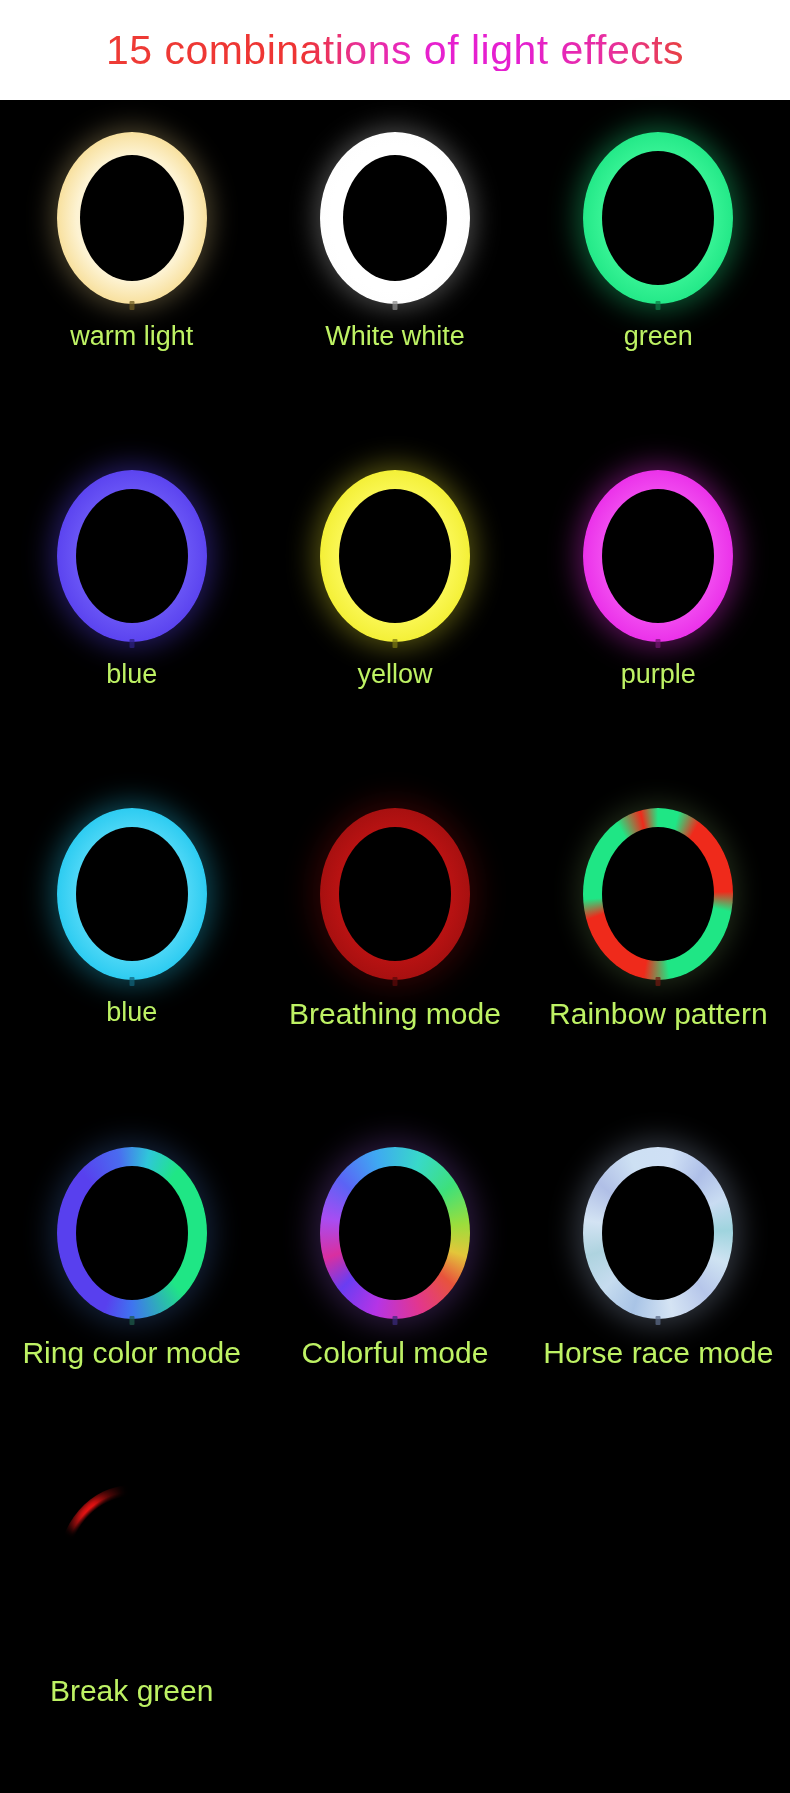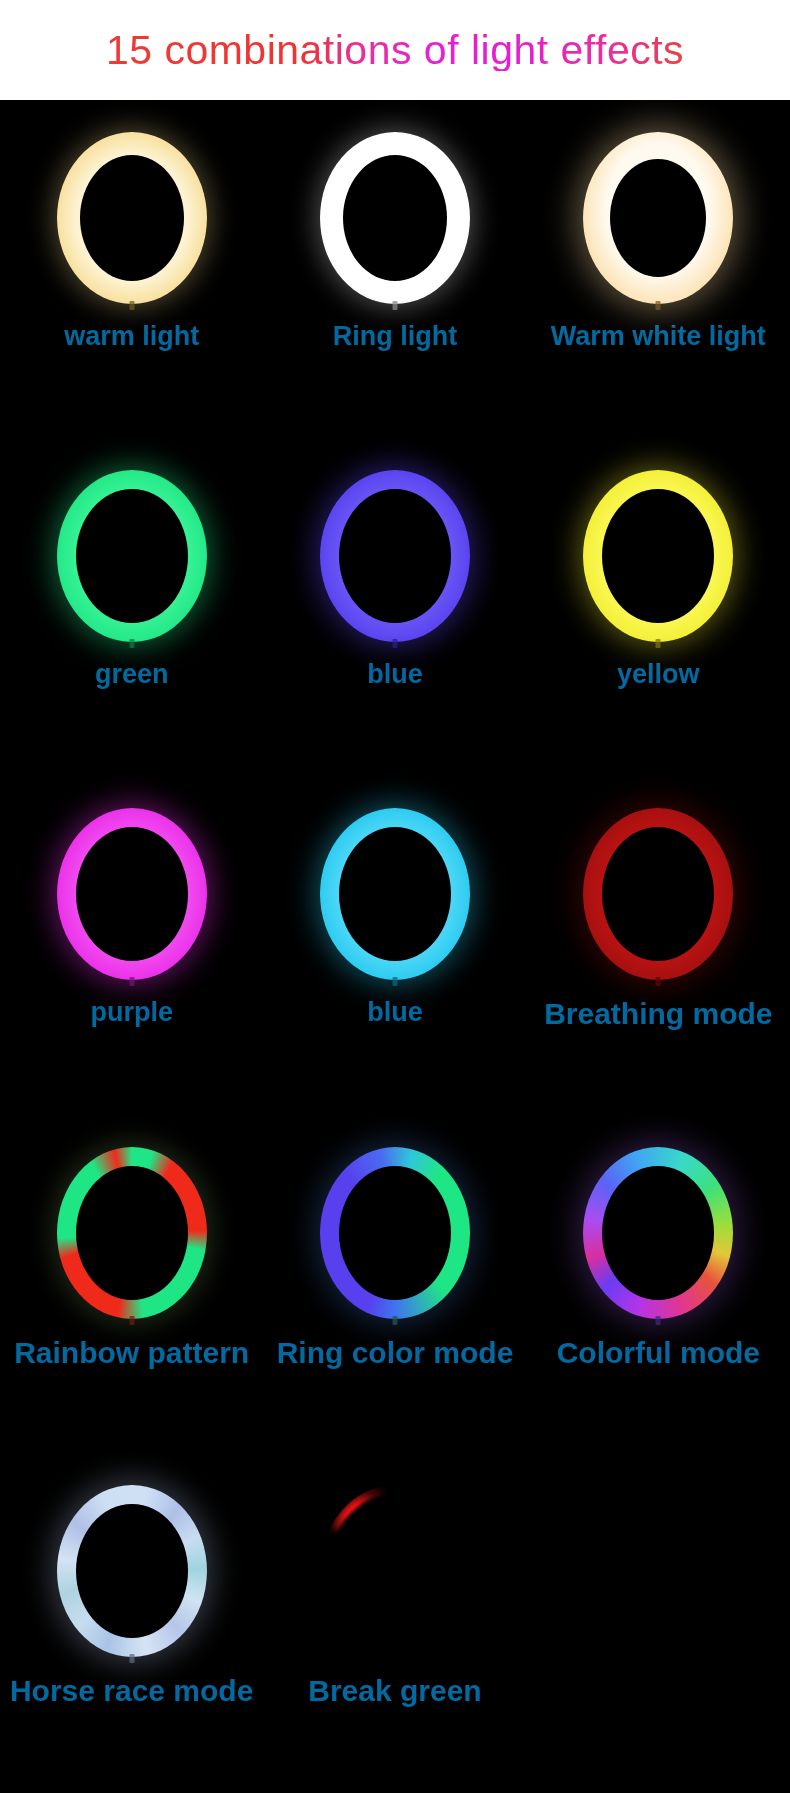--- a/index.html
+++ b/index.html
@@ -113,27 +113,27 @@
     bottom: -6px;
     left: 50%;
     transform: translateX(-50%);
     width: 5px;
     height: 9px;
     border-radius: 1px;
     opacity: 0.75;
   }
 
   .label {
-    color: #0369a1;
+    color: #bef264;
     font-size: 27px;
     line-height: 1.05;
     text-align: center;
     white-space: nowrap;
     margin-top: 16px;
-    font-weight: 700;
+    font-weight: 400;
   }
   .label.small {
     font-size: 30px;
   }
 
   
   .r-warm       { background: radial-gradient(closest-side, #fff6dc 55%, #f6dc93 76%, #e9c濃 100%);
                   background: radial-gradient(ellipse at 50% 50%, #fdf3d3 52%, #f7dd95 74%, #eccd7a 100%);
                   box-shadow: 0 0 26px 5px rgba(245,220,147,0.30); }
   .r-white      { background: radial-gradient(ellipse at 50% 50%, #ffffff 60%, #fdfdfd 80%, #f2f2f2 100%);
@@ -227,31 +227,23 @@
       </div>
       <div class="label">warm light</div>
     </div>
 
     <div class="cell">
       <div class="ring-wrap">
         <div class="ring r-white">
           <div class="nub" style="background:#8a8a8a"></div>
         </div>
       </div>
-      <div class="label">Ring light</div>
-    </div>
-
-    <div class="cell">
-      <div class="ring-wrap">
-        <div class="ring r-warmwhite thick">
-          <div class="nub" style="background:#7a5a28"></div>
-        </div>
-      </div>
-      <div class="label">Warm white light</div>
-    </div>
+      <div class="label">White white</div>
+    </div>
+
 
 
     <div class="cell">
       <div class="ring-wrap">
         <div class="ring r-green thin">
           <div class="nub" style="background:#0d7a46"></div>
         </div>
       </div>
       <div class="label">green</div>
     </div>

